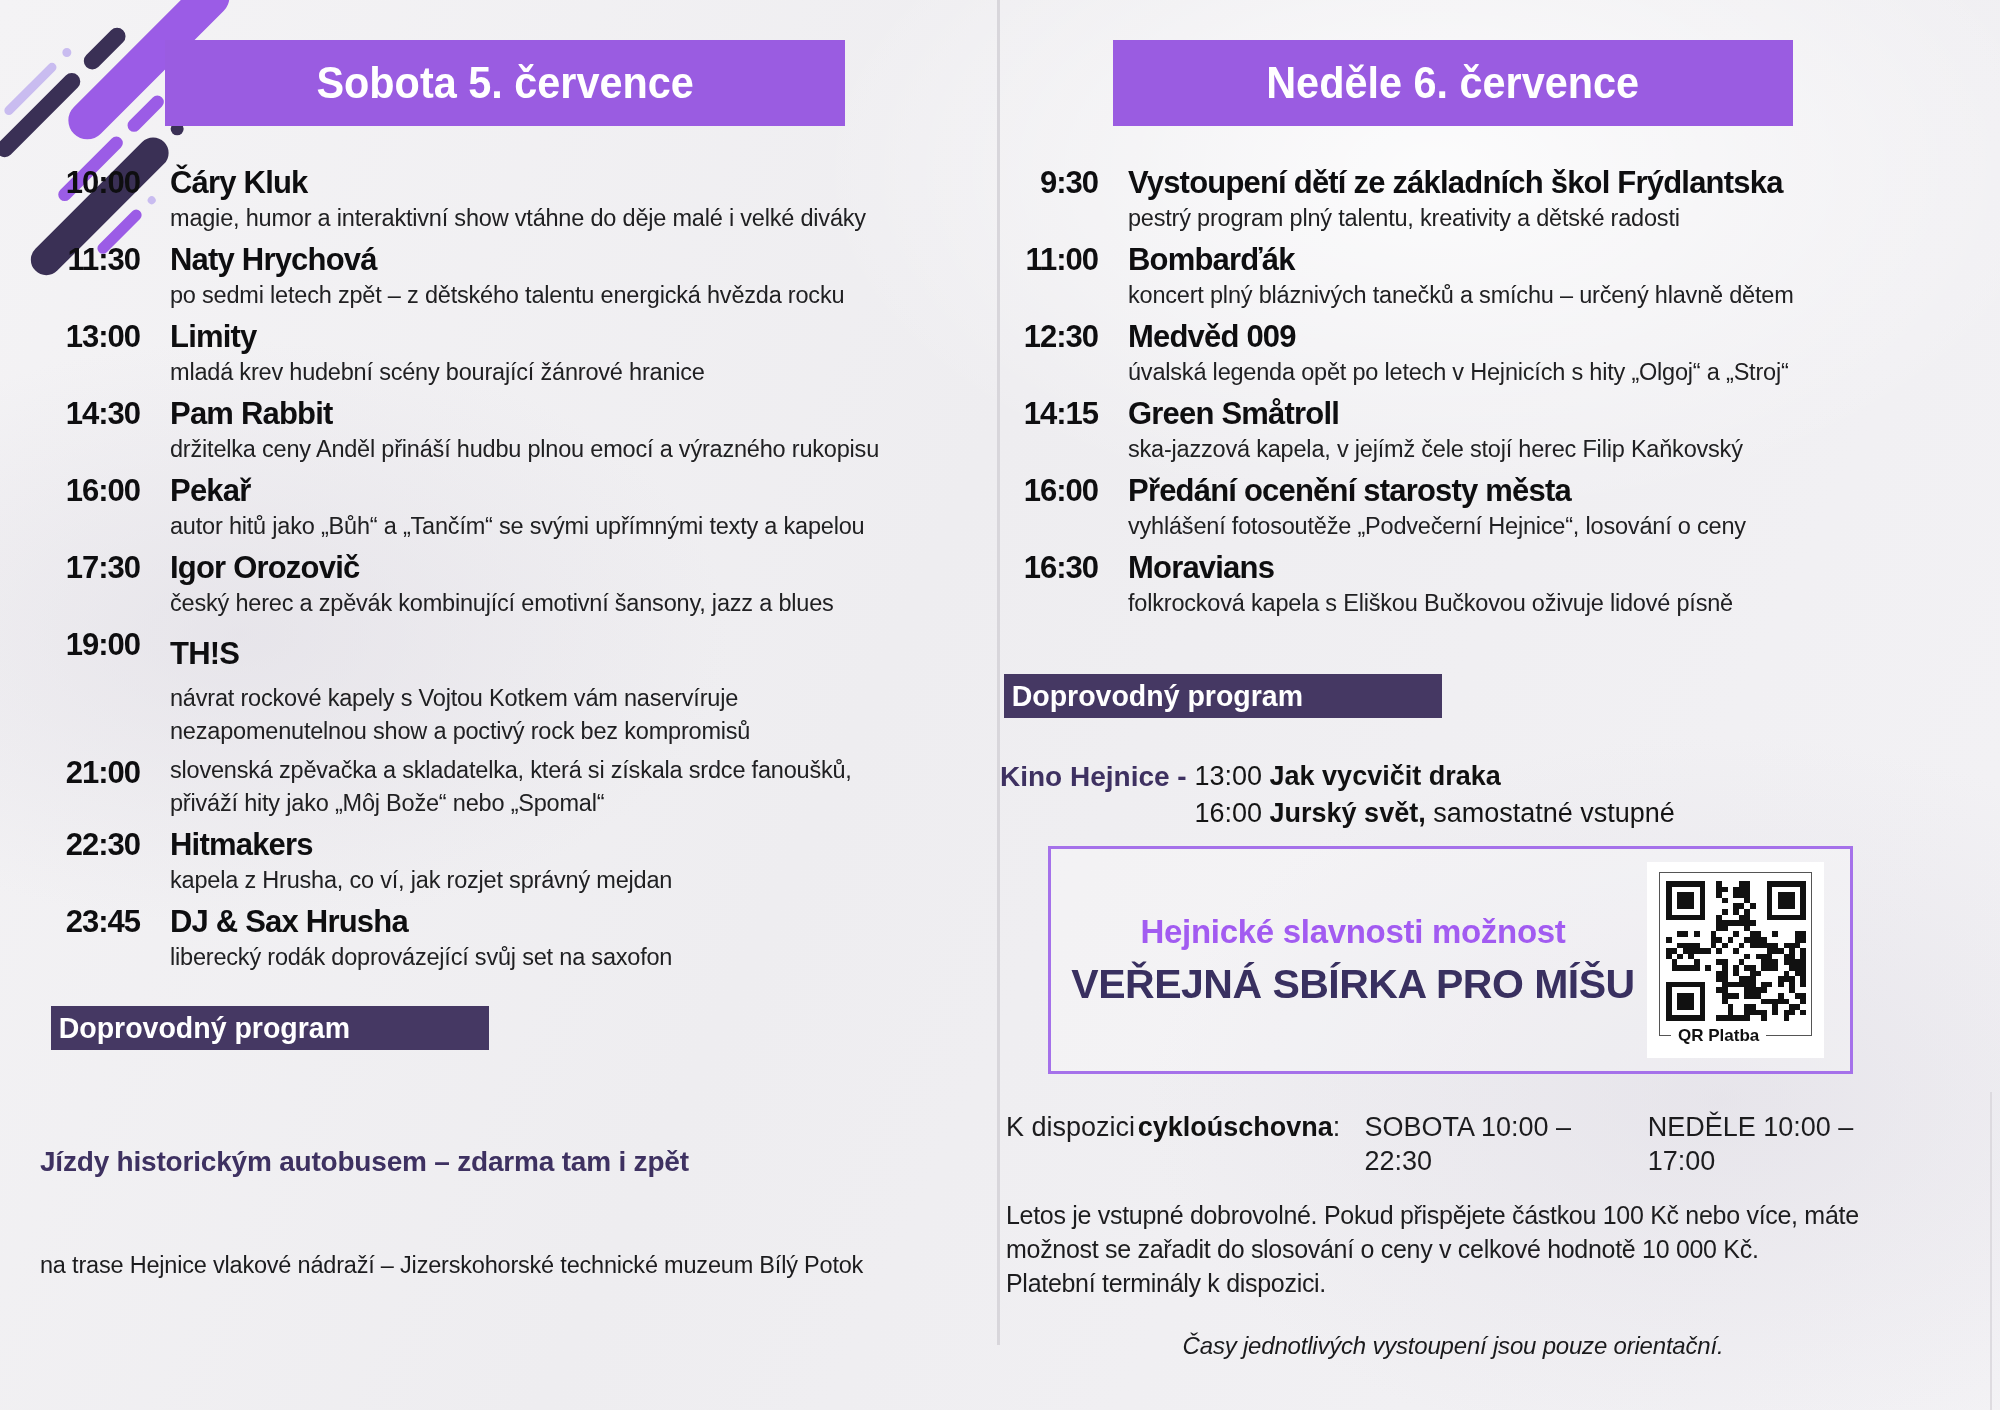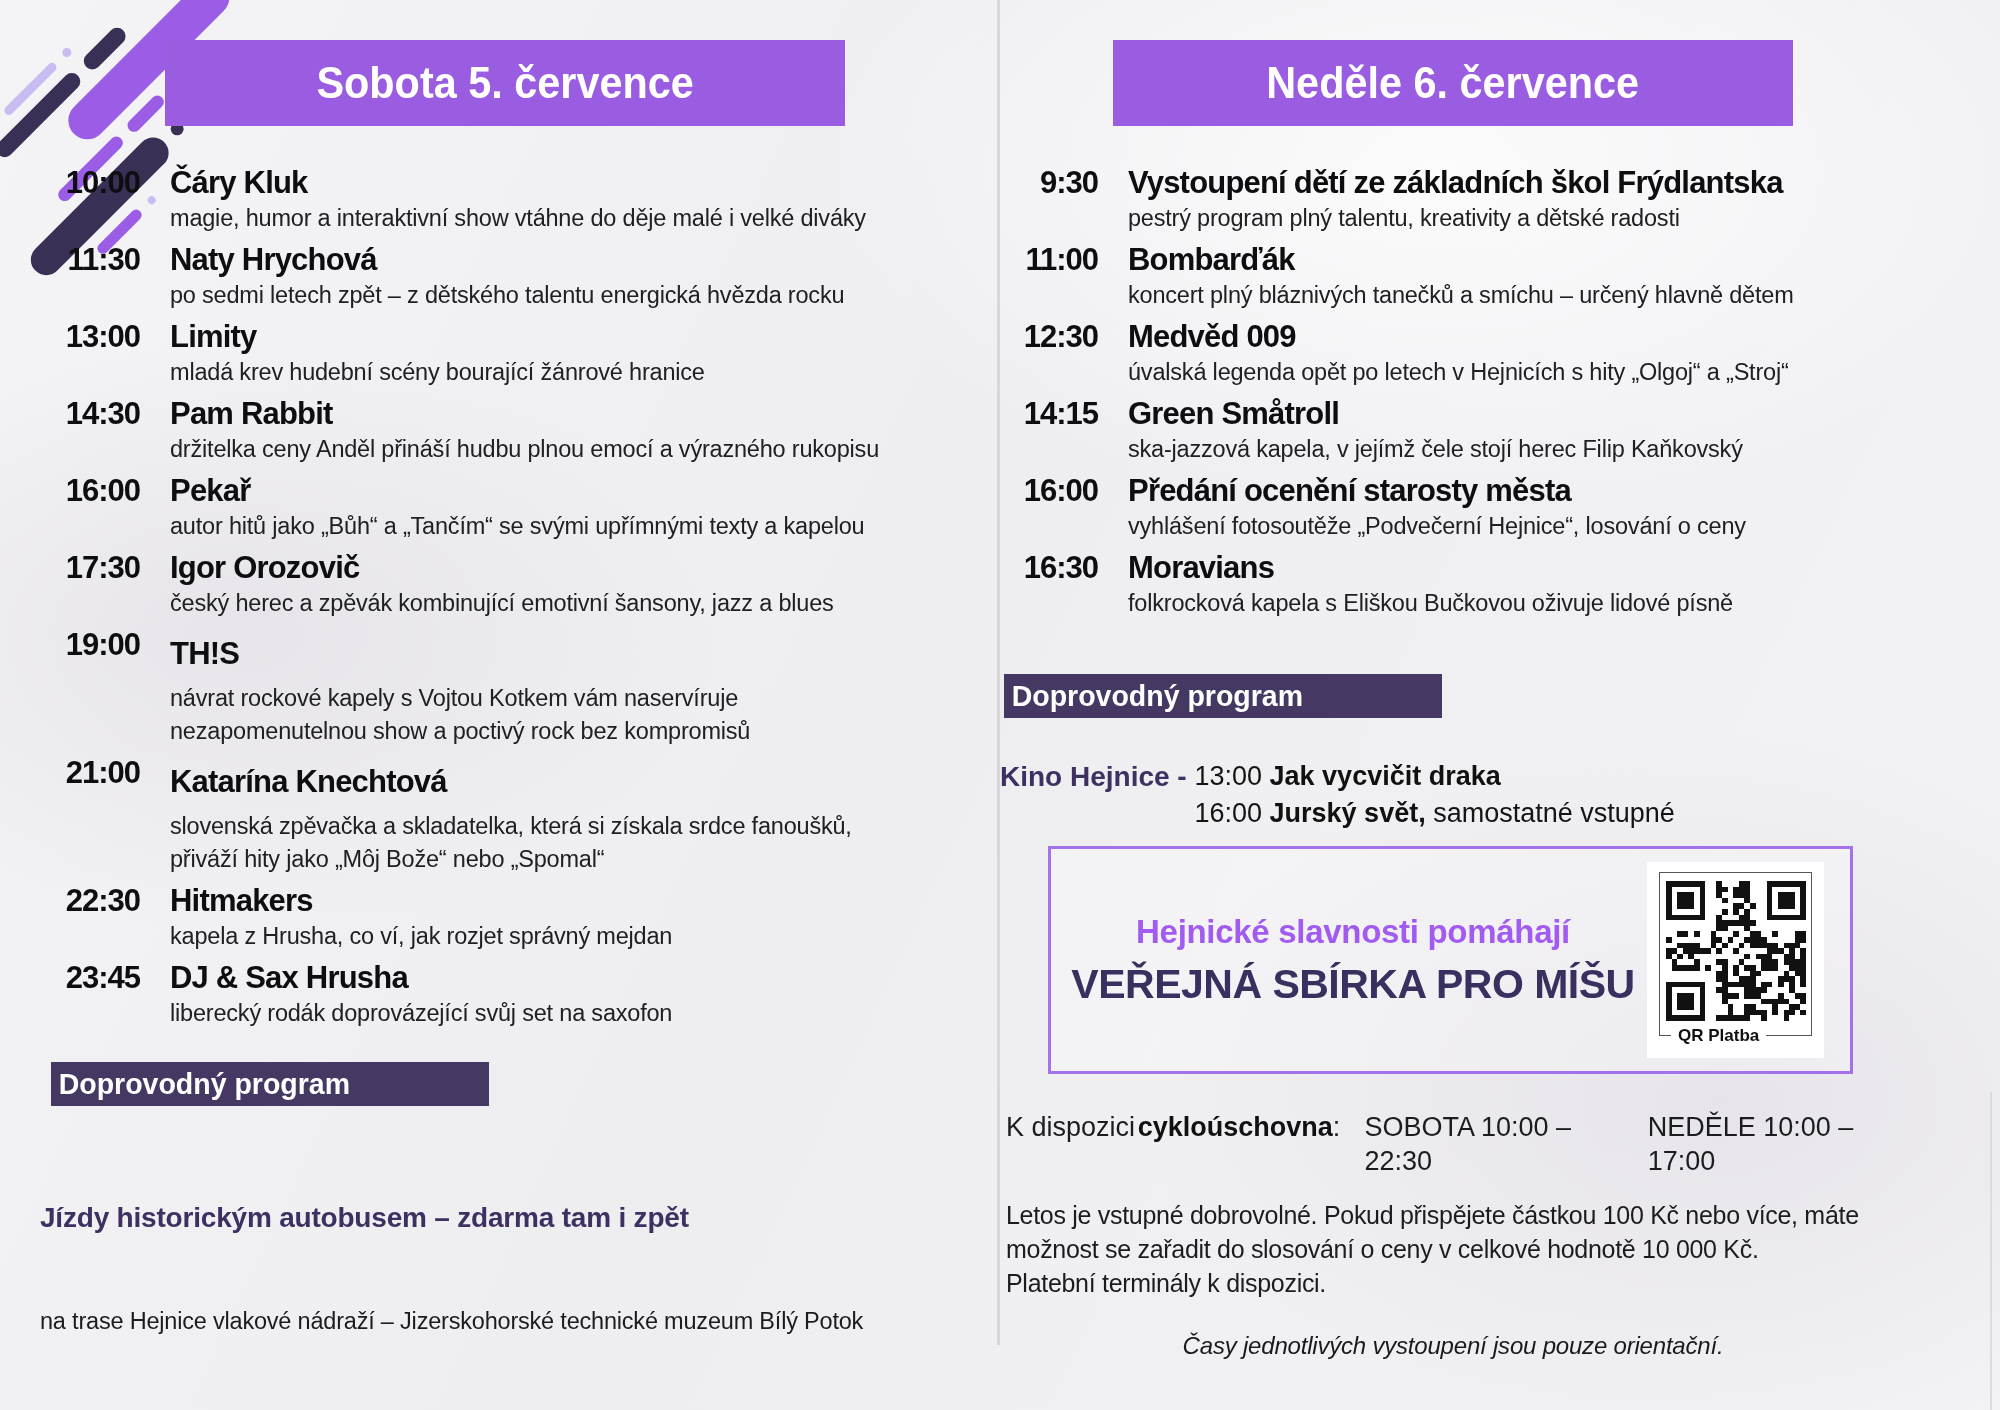--- a/index.html
+++ b/index.html
@@ -221,21 +221,20 @@
           <div class="event-body">
             <div class="event-name big">TH!S</div>
             <div class="event-desc">návrat rockové kapely s Vojtou Kotkem vám naservíruje</div>
             <div class="event-desc">nezapomenutelnou show a poctivý rock bez kompromisů</div>
           </div>
         </div>
 
         <div class="event">
           <div class="event-time">21:00</div>
           <div class="event-body">
-            <div class="event-name big">Katarína Knechtová</div>
             <div class="event-desc">slovenská zpěvačka a skladatelka, která si získala srdce fanoušků,</div>
             <div class="event-desc">přiváží hity jako „Môj Bože“ nebo „Spomal“</div>
           </div>
         </div>
 
         <div class="event">
           <div class="event-time">22:30</div>
           <div class="event-body">
             <div class="event-name">Hitmakers</div>
             <div class="event-desc">kapela z Hrusha, co ví, jak rozjet správný mejdan</div>
@@ -338,21 +337,21 @@
     <div class="kino">
       <span class="lead">Kino Hejnice - </span>
       <div class="kino-col">
         <div><span>13:00 </span><span class="bold-black">Jak vycvičit draka</span></div>
         <div><span>16:00 </span><span class="bold-black">Jurský svět,</span><span> samostatné vstupné</span></div>
       </div>
     </div>
 
     <div class="donation">
       <div class="don-text">
-        <div class="don-accent">Hejnické slavnosti pomáhají</div>
+        <div class="don-accent">Hejnické slavnosti možnost</div>
         <div class="don-title">VEŘEJNÁ SBÍRKA PRO MÍŠU</div>
       </div>
       <div class="qr-panel">
         <div class="qr-frame">
           <div class="qr-modules"><svg viewBox="0 0 150 150" width="100%" height="100%" fill="#111" shape-rendering="crispEdges">
                 <rect x="54" y="0" width="6" height="6"></rect>
                 <rect x="78" y="0" width="6" height="6"></rect>
                 <rect x="84" y="0" width="6" height="6"></rect>
                 <rect x="54" y="6" width="6" height="6"></rect>
                 <rect x="60" y="6" width="6" height="6"></rect>

